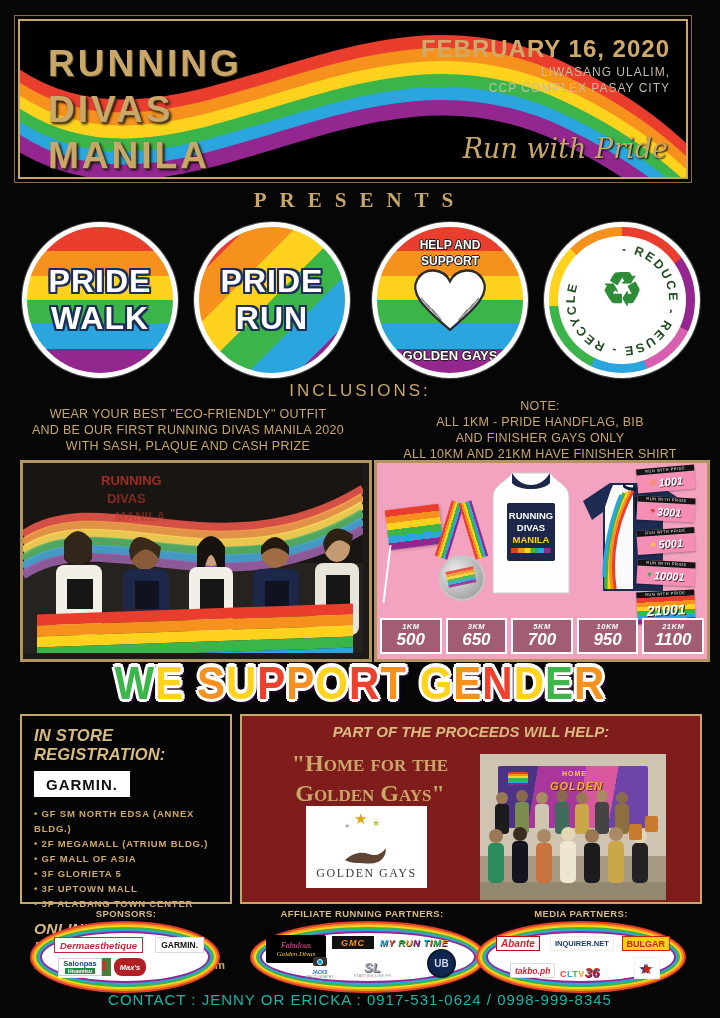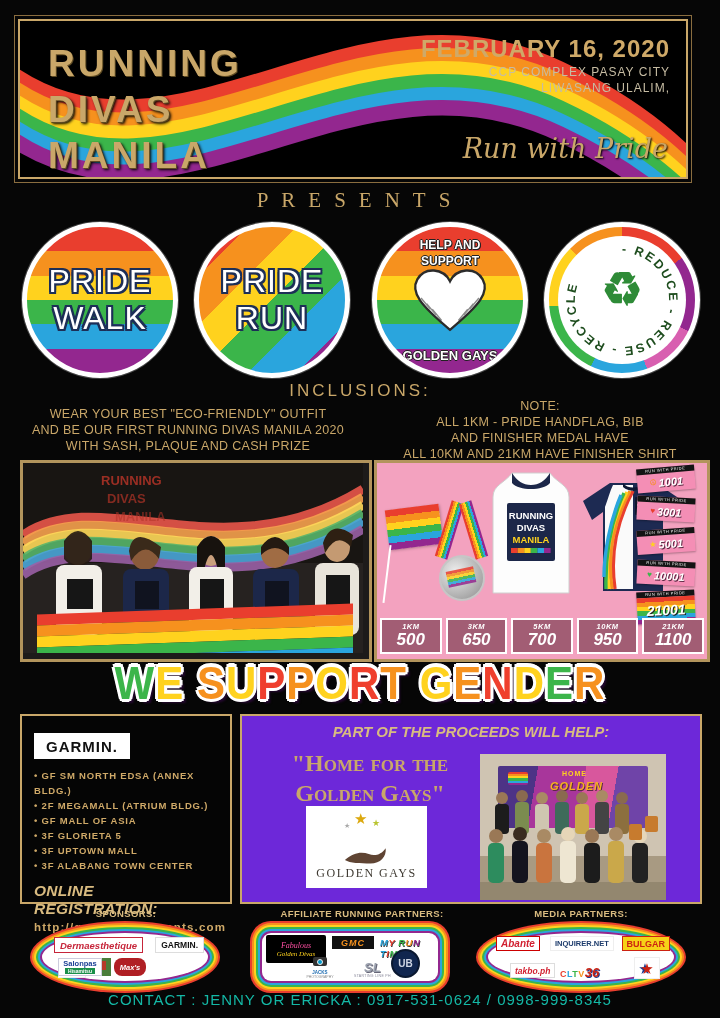--- a/index.html
+++ b/index.html
@@ -14,31 +14,31 @@
   .title-line{position:absolute;left:28px;font-size:37px;font-weight:800;letter-spacing:3px;
       color:#c9a769;text-shadow:1px 1px 0 #5d4a22,2px 2px 3px #000;z-index:3;}
   .t1{top:22px}.t2{top:68px}.t3{top:114px}
   .date-block{position:absolute;right:16px;top:14px;text-align:right;z-index:3;}
   .date-main{font-size:24px;font-weight:800;color:#cfa968;letter-spacing:1px;}
   .venue{font-size:12px;color:#c6bca3;letter-spacing:1px;margin-top:2px;}
   .tagline{position:absolute;right:18px;top:112px;font-family:"DejaVu Serif",serif;font-style:italic;
       font-size:27px;color:#c9a769;z-index:3;text-shadow:1px 1px 2px #000;}
 
   .presents{left:0;top:188px;width:720px;text-align:center;font-family:"Liberation Serif",serif;
-      font-size:21px;letter-spacing:13px;color:#c9a769;}
+      font-size:21px;letter-spacing:13px;color:#c9a769;font-weight:bold;}
 
   
   .badge{position:absolute;top:222px;width:146px;height:146px;border-radius:50%;
       border:5px solid #fff;box-shadow:0 0 0 1px #444;overflow:hidden;}
   .b1{left:22px;background:linear-gradient(180deg,#e93e2e 0 16.6%,#f6911e 16.6% 33.3%,#ffd21e 33.3% 50%,#3bb54a 50% 66.6%,#2aa5dd 66.6% 83.3%,#93278f 83.3% 100%);}
   .b2{left:194px;background:linear-gradient(135deg,#e93e2e 0 16.6%,#f6911e 16.6% 33.3%,#ffd21e 33.3% 50%,#3bb54a 50% 66.6%,#2aa5dd 66.6% 83.3%,#93278f 83.3% 100%);}
   .b3{left:372px;background:linear-gradient(180deg,#e93e2e 0 16.6%,#f6911e 16.6% 33.3%,#ffd21e 33.3% 50%,#3bb54a 50% 66.6%,#2aa5dd 66.6% 83.3%,#93278f 83.3% 100%);}
   .b4{left:544px;background:conic-gradient(#e93e2e 0 55deg,#93278f 55deg 115deg,#d85fb0 115deg 160deg,#2aa5dd 160deg 205deg,#3bb54a 205deg 265deg,#ffd21e 265deg 315deg,#f6911e 315deg 360deg);}
   .badge-text{position:absolute;inset:0;display:flex;flex-direction:column;align-items:center;justify-content:center;
-      font-size:32px;font-weight:400;color:#fff;line-height:37px;letter-spacing:1px;
+      font-size:32px;font-weight:700;color:#fff;line-height:37px;letter-spacing:1px;
       text-shadow:-2px 0 0 #1d2f57,2px 0 0 #1d2f57,0 -2px 0 #1d2f57,0 2px 0 #1d2f57,-2px -2px 0 #1d2f57,2px 2px 0 #1d2f57,-2px 2px 0 #1d2f57,2px -2px 0 #1d2f57;}
   .badge-top{position:absolute;top:10px;left:0;width:100%;text-align:center;font-size:12px;font-weight:800;color:#fff;line-height:16px;
       text-shadow:-1px 0 0 #222,1px 0 0 #222,0 -1px 0 #222,0 1px 0 #222,1px 1px 0 #222;}
   .badge-bottom{position:absolute;bottom:10px;left:0;width:100%;text-align:center;font-size:13px;font-weight:800;color:#fff;
       text-shadow:-1px 0 0 #222,1px 0 0 #222,0 -1px 0 #222,0 1px 0 #222;}
   .hands-svg{position:absolute;left:18px;top:30px;}
   .b4-inner{position:absolute;inset:9px;border-radius:50%;background:#fff;}
   .ring-svg{position:absolute;left:-4px;top:-4px;}
   .recycle-glyph{position:absolute;left:0;top:26px;width:100%;text-align:center;font-size:46px;color:#2e8b37;font-weight:700;}
 
@@ -90,21 +90,21 @@
   .reg-box{left:20px;top:714px;width:212px;height:190px;border:2px solid #c9a769;background:#050505;padding:10px 10px 0 12px;box-sizing:border-box;}
   .gold-h{font-size:16.5px;font-weight:800;font-style:italic;color:#d9bb80;letter-spacing:.2px;}
   .garmin-box{display:inline-block;background:#fff;color:#111;font-size:15px;font-weight:800;letter-spacing:1px;
       padding:5px 12px 4px;margin-top:7px;}
   .loc-list{list-style:none;margin:9px 0 0;padding:0;}
   .loc-list li{font-size:9.5px;font-weight:800;color:#cfa968;letter-spacing:.8px;line-height:15px;}
   .loc-list li::before{content:"• ";}
   .online-h{margin-top:9px;font-size:15.5px;}
   .reg-url{font-size:11.5px;font-weight:700;color:#cfa968;letter-spacing:1.2px;margin-top:3px;}
 
-  .proceeds-box{left:240px;top:714px;width:462px;height:190px;border:2px solid #c9a769;background:#6d28d9;box-sizing:border-box;}
+  .proceeds-box{left:240px;top:714px;width:462px;height:190px;border:2px solid #c9a769;background:#7f1d1d;box-sizing:border-box;}
   .proceeds-h{position:absolute;left:0;top:7px;width:100%;text-align:center;font-size:15px;font-weight:800;font-style:italic;color:#d9bb80;}
   .beneficiary{position:absolute;left:8px;top:32px;width:240px;text-align:center;font-family:"Liberation Serif",serif;
       font-weight:700;font-variant:small-caps;font-size:24px;line-height:30px;color:#c9a769;}
   .gg-logo{position:absolute;left:64px;top:90px;width:121px;height:82px;background:#fff;text-align:center;}
   .gg-stars{position:absolute;width:100%;top:4px;height:36px;}
   .gg-star{position:absolute;color:#dca90f;}
   .gg-text{position:absolute;bottom:7px;width:100%;font-family:"Liberation Serif",serif;font-size:12px;
       letter-spacing:1.5px;color:#3f3a32;}
   .gg-photo{position:absolute;left:238px;top:38px;width:186px;height:146px;overflow:hidden;
       background:linear-gradient(180deg,#cfc4b2 0 70%,#a89a82 70% 88%,#93876f 88% 100%);}
@@ -178,22 +178,22 @@
         <path d="M-20,70 C150,202 330,-26 540,74 C625,114 668,158 700,194" stroke="#ffd21e" stroke-width="15.5" fill="none"></path>
         <path d="M-20,83 C150,215 330,-13 540,87 C625,127 668,171 700,207" stroke="#3bb54a" stroke-width="15.5" fill="none"></path>
         <path d="M-20,96 C150,228 330,0 540,100 C625,140 668,184 700,220" stroke="#2aa5dd" stroke-width="15.5" fill="none"></path>
         <path d="M-20,109 C150,241 330,13 540,113 C625,153 668,197 700,233" stroke="#93278f" stroke-width="15.5" fill="none"></path>
       </svg>
       <span class="title-line t1">RUNNING</span>
       <span class="title-line t2">DIVAS</span>
       <span class="title-line t3">MANILA</span>
       <div class="date-block">
         <div class="date-main">FEBRUARY 16, 2020</div>
+        <div class="venue">LIWASANG ULALIM,</div>
         <div class="venue">CCP COMPLEX PASAY CITY</div>
-        <div class="venue">LIWASANG ULALIM,</div>
       </div>
       <div class="tagline">Run with Pride</div>
     </div>
   </div>
 
   <div class="abs presents">PRESENTS</div>
 
   <div class="badge b1">
     <div class="badge-text">
       <span>PRIDE</span>
@@ -234,21 +234,21 @@
 
   <div class="abs incl-head">INCLUSIONS:</div>
   <div class="incl-col incl-left">
     <div>WEAR YOUR BEST "ECO-FRIENDLY" OUTFIT</div>
     <div>AND BE OUR FIRST RUNNING DIVAS MANILA 2020</div>
     <div>WITH SASH, PLAQUE AND CASH PRIZE</div>
   </div>
   <div class="incl-col incl-right">
     <div>NOTE:</div>
     <div>ALL 1KM - PRIDE HANDFLAG, BIB</div>
-    <div>AND FINISHER MEDAL HAVE</div>
+    <div>AND FINISHER GAYS ONLY</div>
     <div>ALL 10KM AND 21KM HAVE FINISHER SHIRT</div>
   </div>
 
   <div class="abs photo-left">
     <svg width="340" height="190" viewBox="0 0 340 190">
       <rect x="0" y="0" width="340" height="190" fill="#262220"></rect>
       <rect x="0" y="0" width="340" height="100" fill="#181512"></rect>
       <path d="M0,72 C80,18 200,112 340,26" stroke="#e9554a" stroke-width="9" fill="none" opacity="0.9"></path>
       <path d="M0,80 C80,26 200,120 340,34" stroke="#f6a14e" stroke-width="9" fill="none" opacity="0.9"></path>
       <path d="M0,88 C80,34 200,128 340,42" stroke="#ffd95a" stroke-width="9" fill="none" opacity="0.9"></path>
@@ -388,20 +388,21 @@
       <div class="price-card">
         <div class="price-dist">21KM</div>
         <div class="price-val">1100</div>
       </div>
     </div>
   </div>
 
   <div class="abs equality"><span style="color: rgb(60, 181, 74);">W</span><span style="color: rgb(255, 210, 30);">E</span> <span style="color: rgb(246, 145, 30);">S</span><span style="color: rgb(255, 210, 30);">U</span><span style="color: rgb(239, 63, 45);">P</span><span style="color: rgb(246, 145, 30);">P</span><span style="color: rgb(255, 210, 30);">O</span><span style="color: rgb(239, 63, 45);">R</span><span style="color: rgb(246, 145, 30);">T</span> <span style="color: rgb(255, 210, 30);">G</span><span style="color: rgb(246, 145, 30);">E</span><span style="color: rgb(239, 63, 45);">N</span><span style="color: rgb(255, 210, 30);">D</span><span style="color: rgb(60, 181, 74);">E</span><span style="color: rgb(246, 145, 30);">R</span> <span style="color: rgb(255, 210, 30);">E</span><span style="color: rgb(60, 181, 74);">Q</span><span style="color: rgb(42, 165, 221);">U</span><span style="color: rgb(239, 63, 45);">A</span><span style="color: rgb(161, 79, 158);">L</span><span style="color: rgb(42, 165, 221);">I</span><span style="color: rgb(232, 76, 155);">T</span><span style="color: rgb(255, 210, 30);">Y</span></div>
 
   <div class="abs reg-box">
+    <div class="gold-h">IN STORE REGISTRATION:</div>
     <div class="garmin-box">GARMIN.</div>
     <ul class="loc-list">
       <li>GF SM NORTH EDSA (ANNEX BLDG.)</li>
       <li>2F MEGAMALL (ATRIUM BLDG.)</li>
       <li>GF MALL OF ASIA</li>
       <li>3F GLORIETA 5</li>
       <li>3F UPTOWN MALL</li>
       <li>3F ALABANG TOWN CENTER</li>
     </ul>
     <div class="gold-h online-h">ONLINE REGISTRATION:</div>
@@ -486,21 +487,21 @@
           <span class="sq"></span>
         </div>
       <div class="maxs">Max's</div>
       <div class="mini salonpas">
         <span class="s1">Salonpas</span>
         <span class="s2">Hisamitsu</span>
       </div>
     </div>
   </div>
 
-  <div class="ellipse" style="left:262px;width:176px;border-radius:9px;">
+  <div class="ellipse" style="left:262px;width:212px;">
     <div class="fab-box">
       <span class="fab1">Fabulous</span>
       <span class="fab2">Golden Divas</span>
     </div>
     <div class="gmc-box">GMC</div>
     <div class="myruntime"><span style="color: rgb(42, 165, 221);">M</span><span style="color: rgb(233, 62, 46);">Y</span> <span style="color: rgb(59, 181, 74);">R</span><span style="color: rgb(246, 145, 30);">U</span><span style="color: rgb(147, 39, 143);">N</span> <span style="color: rgb(42, 165, 221);">T</span><span style="color: rgb(233, 62, 46);">I</span><span style="color: rgb(59, 181, 74);">M</span><span style="color: rgb(246, 145, 30);">E</span></div>
     <div class="jacks">
       <span class="cam"><span class="lens"></span></span>
       <div class="jt">JACKS</div>
       <div class="jt2">PHOTOGRAPHY</div>

